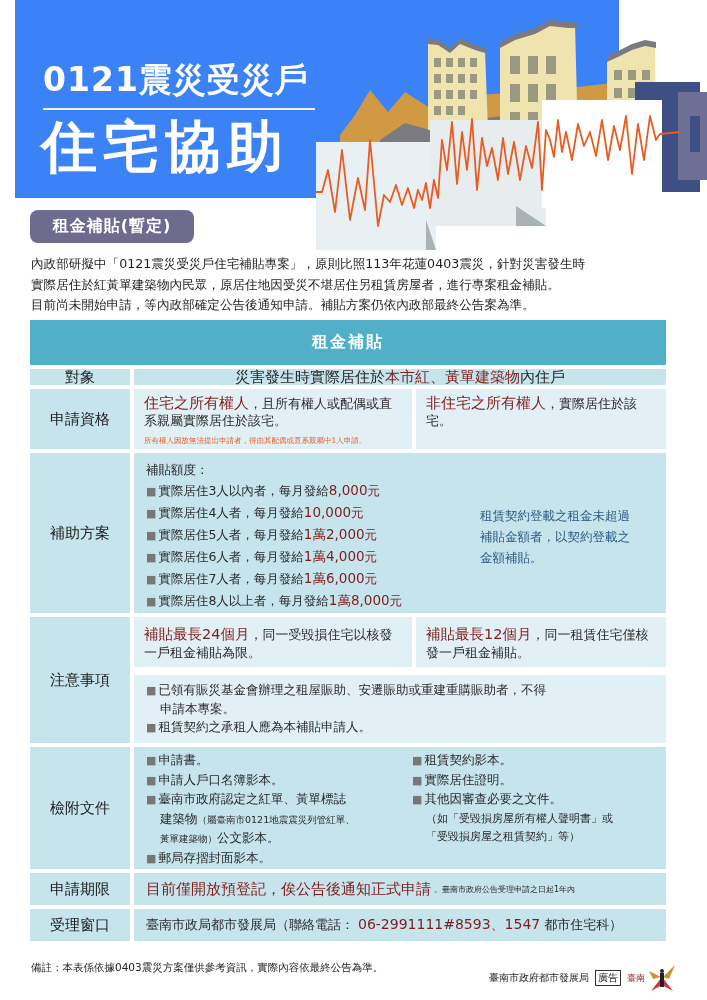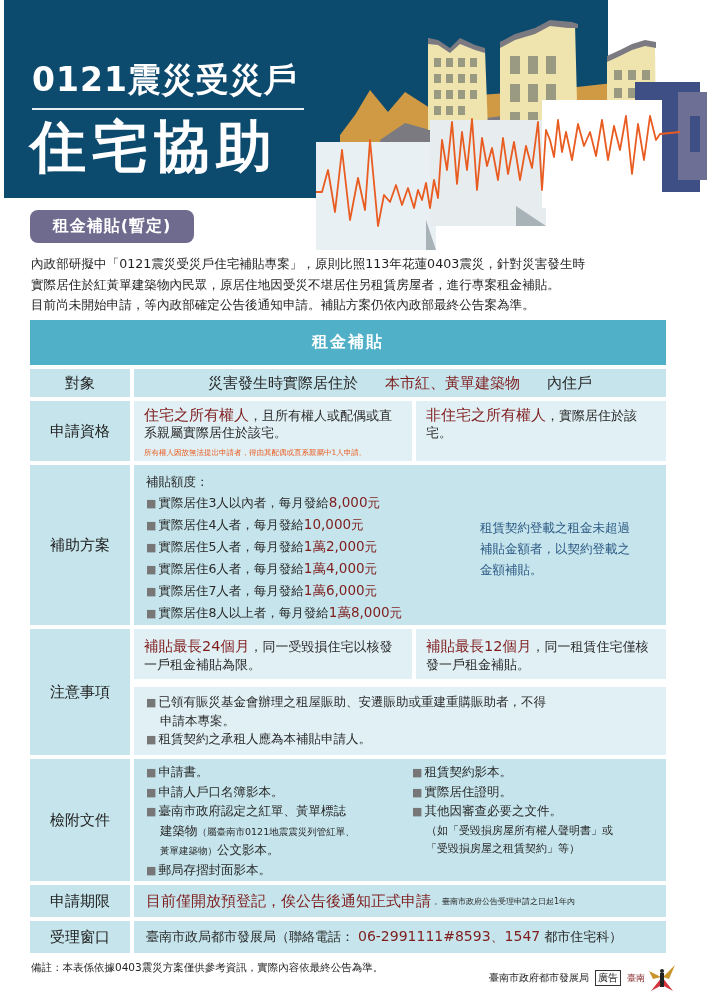--- a/index.html
+++ b/index.html
@@ -1,20 +1,20 @@
 <!DOCTYPE html>
 <html><head>
 <meta charset="utf-8">
 <style>
   * { box-sizing: border-box; margin: 0; padding: 0; }
   html, body { width: 707px; height: 1000px; background: #ffffff; overflow: hidden; }
   body { font-family: "DejaVu Sans", "Liberation Sans", sans-serif; color: #2a2a2a; position: relative; }
 
   
-  .banner { position: absolute; left: 4px; top: 0; width: 604px; height: 198px; background: #0c4a6e; }
+  .banner { position: absolute; left: 15px; top: 0; width: 604px; height: 198px; background: #3b82f6; }
   .banner-title-1 { position: absolute; left: 28px; top: 58px; font-size: 33px; font-weight: bold; color: #ffffff; letter-spacing: 1px; }
   .banner-rule { position: absolute; left: 28px; top: 108px; width: 272px; height: 2px; background: #ffffff; opacity: .9; }
   .banner-title-2 { position: absolute; left: 26px; top: 112px; font-size: 56px; font-weight: bold; color: #ffffff; letter-spacing: 6px; line-height: 70px; }
   .illustration { position: absolute; left: 310px; top: 20px; width: 397px; height: 230px; }
 
   
   .pill { position: absolute; left: 30px; top: 210px; width: 164px; height: 33px; border-radius: 8px; background: #6f6b8e; color: #fff; font-size: 16px; font-weight: bold; display: flex; align-items: center; justify-content: center; letter-spacing: 1px; }
 
   
   .intro { position: absolute; left: 31px; top: 254px; width: 640px; font-size: 12.6px; line-height: 20.5px; color: #1e1e1e; }
@@ -23,22 +23,22 @@
   
   .tbl { position: absolute; left: 30px; top: 320px; width: 636px; }
   .tbl-head { height: 45px; background: #4fb0c8; color: #fff; font-size: 16px; font-weight: bold; display: flex; align-items: center; justify-content: center; letter-spacing: 2px; margin-bottom: 4px; }
   .row { display: flex; margin-bottom: 4px; }
   .lbl { width: 100px; flex: none; background: #c5e4eb; display: flex; align-items: center; justify-content: center; font-size: 15px; color: #222; margin-right: 4px; }
   .cell { background: #c5e4eb; flex: 1; }
   .orange { color: #7f1d1d; font-weight: normal; }
   .bullet { color: #777; font-size: 11px; margin-right: 2px; }
 
   
-  .r-target { height: 28px; }
-  .r-target .cell { display: flex; align-items: center; justify-content: center; font-size: 15px; gap: 27px; }
+  .r-target { height: 16px; }
+  .r-target .cell { display: flex; align-items: center; justify-content: center; font-size: 15px; }
 
   .r-elig { height: 60px; }
   .r-elig .split { display: flex; flex: 1; }
   .r-elig .half { background: #e1f0f5; padding: 6px 10px 0 10px; font-size: 13px; line-height: 17px; }
   .r-elig .half.left { width: 278px; margin-right: 4px; }
   .r-elig .half.right { flex: 1; }
   .r-elig .big-or { font-size: 15px; }
   .r-elig .note { font-size: 7.5px; color: #e95c21; margin-top: 3px; white-space: nowrap; }
 
   .r-plan { height: 160px; }

